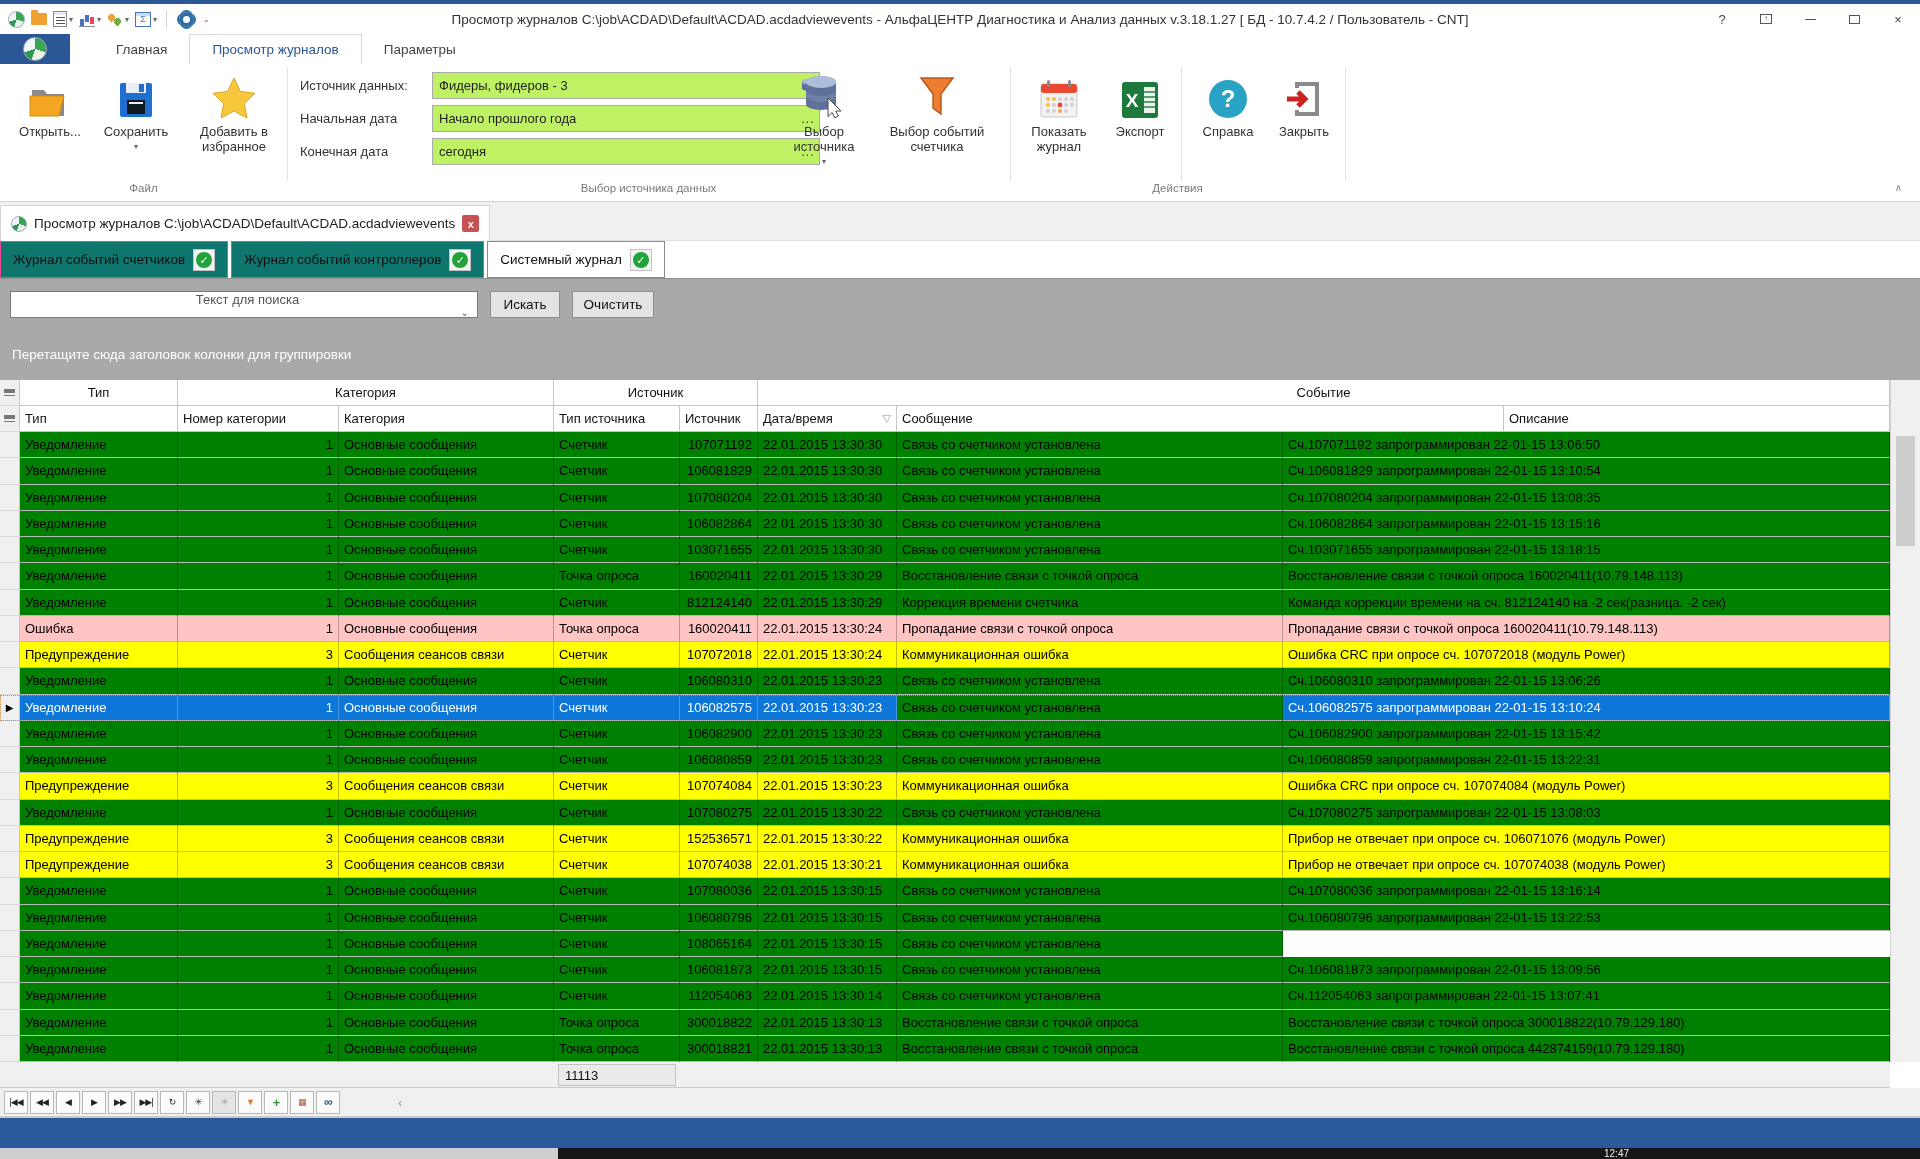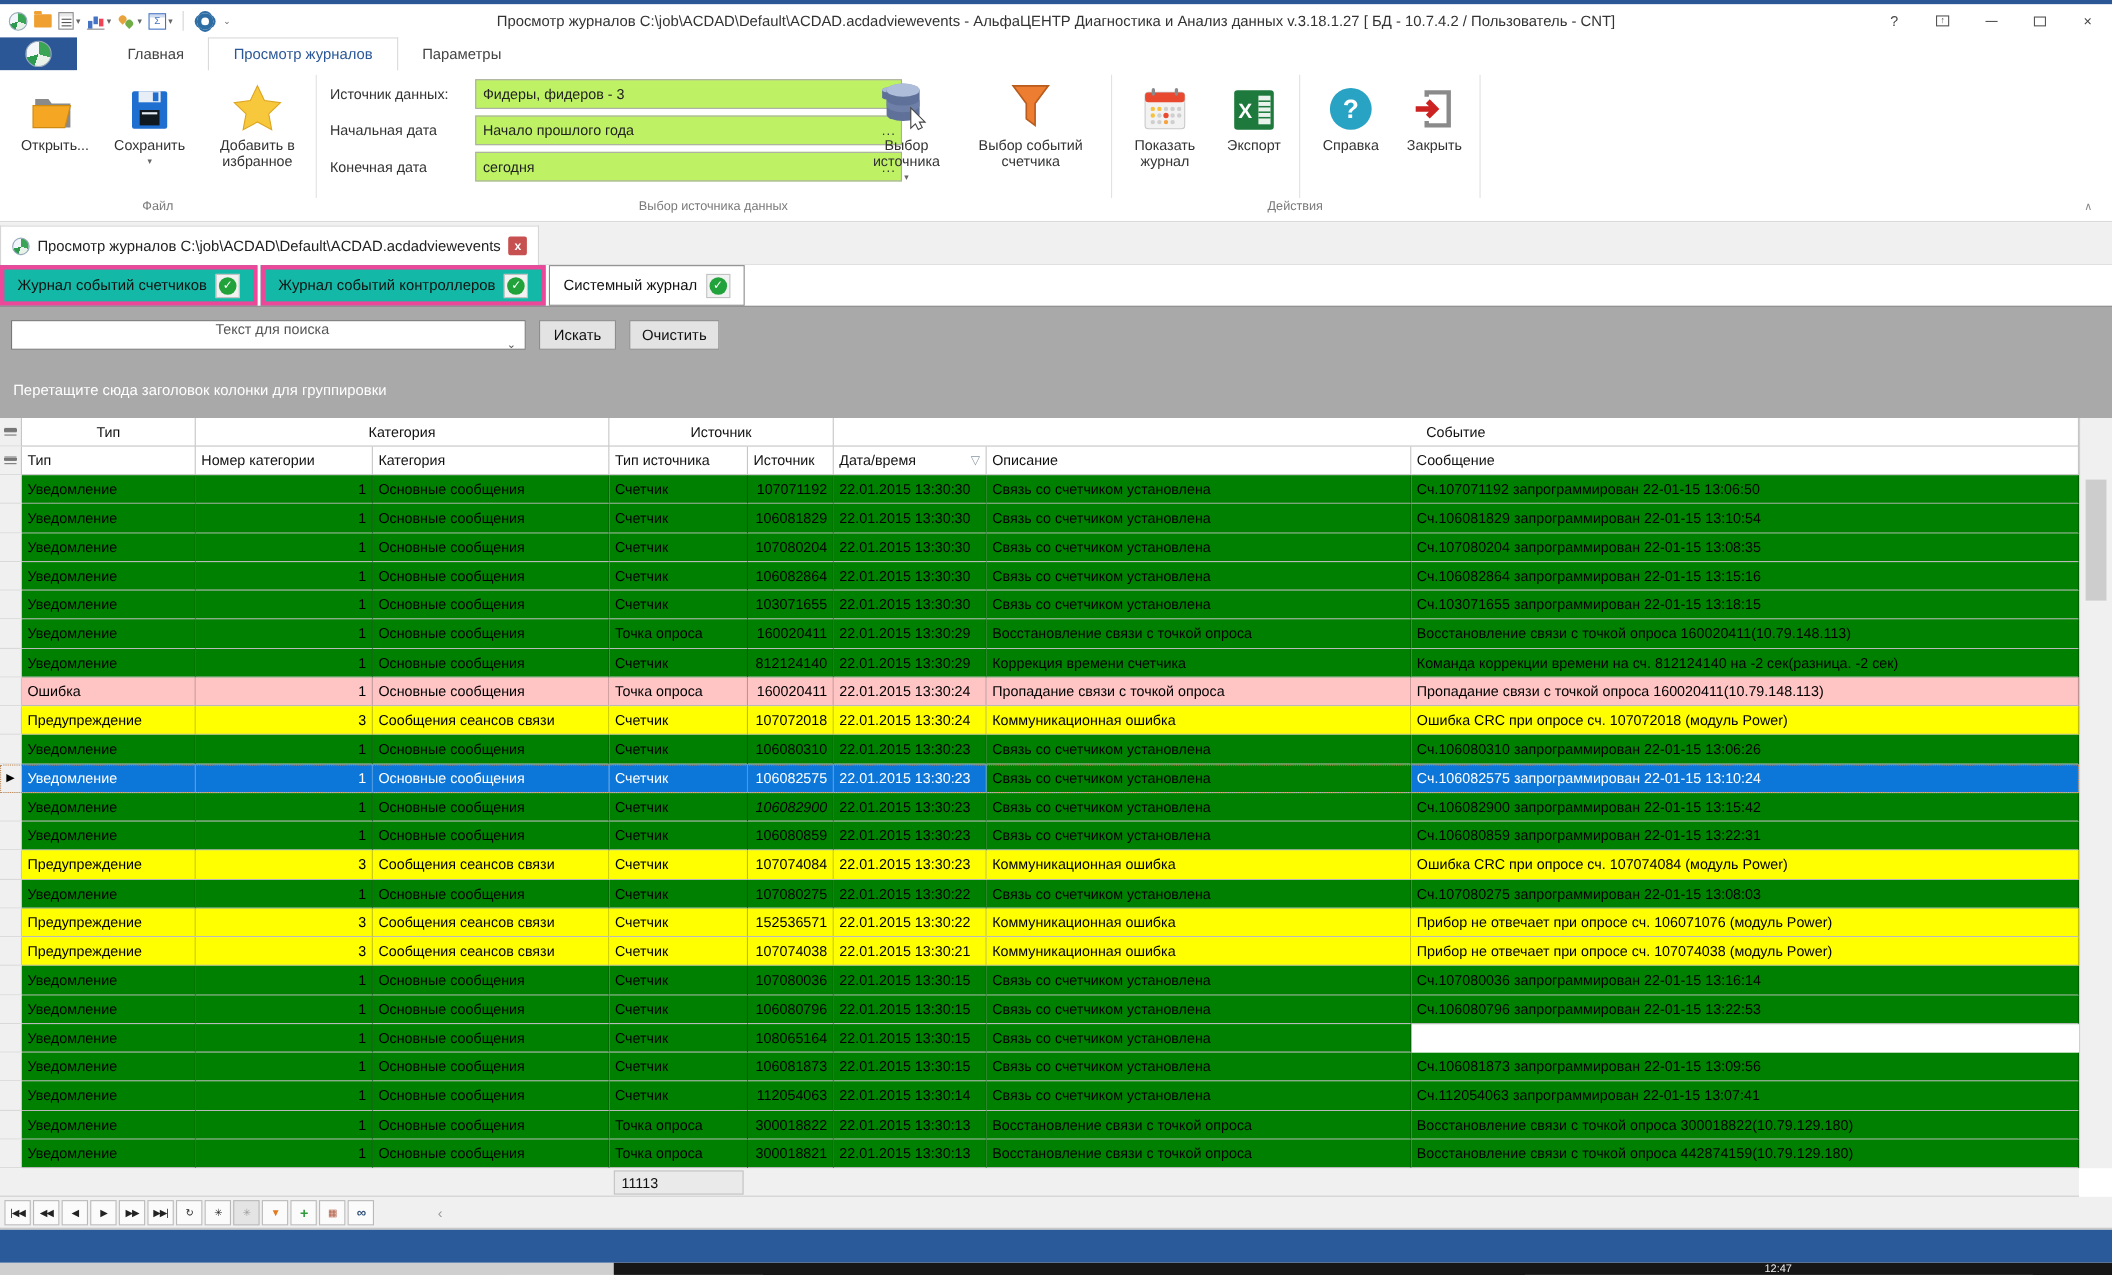--- a/index.html
+++ b/index.html
@@ -53,21 +53,21 @@
   .dots-btn { width:22px; height:23px; display:flex; align-items:center; justify-content:center; color:#333; font-size:12px; letter-spacing:1px; }
   .chevron-collapse { position:absolute; right:18px; top:118px; font-size:10px; color:#888; }
 
   
   .doctabs { position:absolute; left:0; top:202px; width:1920px; height:39px; background:#f0f0f0; border-bottom:1px solid #e0e0e0; }
   .doctab { position:absolute; left:0; top:3px; height:36px; background:#fff; border:1px solid #d6d6d6; border-bottom:none; display:flex; align-items:center; gap:7px; padding:0 10px; font-size:13.5px; color:#222; }
   .closebox { width:17px; height:17px; background:#c75050; color:#fff; font-size:11px; font-weight:bold; display:flex; align-items:center; justify-content:center; border-radius:2px; }
 
   
   .subtabs { position:absolute; left:0; top:241px; width:1920px; height:37px; background:#fff; display:flex; align-items:stretch; }
-  .subtab { display:flex; align-items:center; gap:8px; padding:0 12px; border:4px solid #ec4899; background:#14b8a6; font-size:13.5px; color:#111; margin-right:3px; }
+  .subtab { display:flex; align-items:center; gap:8px; padding:0 12px; border:1px solid #ec4899; background:#0f766e; font-size:13.5px; color:#111; margin-right:3px; }
   .subtab.active { background:#fff; border:1px solid #8a8a8a; }
   .checkwrap { width:22px; height:22px; border:1px solid #c2c2c2; background:#f2f2f2; display:flex; align-items:center; justify-content:center; }
   .checkcircle { width:16px; height:16px; border-radius:50%; background:#22a23a; color:#fff; font-size:11px; line-height:16px; text-align:center; }
 
   
   .graypanel { position:absolute; left:0; top:278px; width:1920px; height:102px; background:#a9a9a9; border-top:1px solid #8f8f8f; }
   .searchbox { position:absolute; left:10px; top:12px; width:468px; height:27px; background:#fff; border:1px solid #777; display:flex; align-items:center; font-size:13px; color:#555; padding-left:7px;flex-direction:column; }
   .searchbox .caret { margin-left:auto; padding-right:8px; color:#555; font-size:10px; }
   .graybtn { position:absolute; top:12px; height:27px; background:#e3e3e3; border:1px solid #8d8d8d; font-size:13.5px; color:#111; display:flex; align-items:center; justify-content:center; }
   .groupbar-text { position:absolute; left:12px; top:68px; color:#fff; font-size:13.5px; }
@@ -385,22 +385,22 @@
         </div>
       <div class="hdr-cell" style="width:158px">Тип</div>
       <div class="hdr-cell" style="width:161px">Номер категории</div>
       <div class="hdr-cell" style="width:215px">Категория</div>
       <div class="hdr-cell" style="width:126px">Тип источника</div>
       <div class="hdr-cell" style="width:78px">Источник</div>
       <div class="hdr-cell" style="width:139px">
           <span>Дата/время</span>
           <span class="filter-glyph">▽</span>
         </div>
+      <div class="hdr-cell" style="width:607px">Сообщение</div>
       <div class="hdr-cell" style="width:386px">Описание</div>
-      <div class="hdr-cell" style="width:607px">Сообщение</div>
     </div>
     <div class="rows">
         <div class="grow-row">
           <div class="gutter"></div>
           <div class="cell c-green" style="width: 158px;">Уведомление</div>
           <div class="cell num c-green" style="width: 161px;">1</div>
           <div class="cell c-green" style="width: 215px;">Основные сообщения</div>
           <div class="cell c-green" style="width: 126px;">Счетчик</div>
           <div class="cell num c-green" style="width: 78px;">107071192</div>
           <div class="cell c-green" style="width: 139px;">22.01.2015 13:30:30</div>
@@ -518,21 +518,21 @@
           <div class="cell c-sel" style="width: 139px;">22.01.2015 13:30:23</div>
           <div class="cell c-green" style="width: 386px;">Связь со счетчиком установлена</div>
           <div class="cell c-sel" style="width: 607px;">Сч.106082575  запрограммирован 22-01-15 13:10:24</div>
         </div>
         <div class="grow-row">
           <div class="gutter"></div>
           <div class="cell c-green" style="width: 158px;">Уведомление</div>
           <div class="cell num c-green" style="width: 161px;">1</div>
           <div class="cell c-green" style="width: 215px;">Основные сообщения</div>
           <div class="cell c-green" style="width: 126px;">Счетчик</div>
-          <div class="cell num c-green" style="width: 78px; font-style: italic;">106082900</div>
+          <div class="cell num c-green" style="width: 78px;">106082900</div>
           <div class="cell c-green" style="width: 139px;">22.01.2015 13:30:23</div>
           <div class="cell c-green" style="width: 386px;">Связь со счетчиком установлена</div>
           <div class="cell c-green" style="width: 607px;">Сч.106082900  запрограммирован 22-01-15 13:15:42</div>
         </div>
         <div class="grow-row">
           <div class="gutter"></div>
           <div class="cell c-green" style="width: 158px;">Уведомление</div>
           <div class="cell num c-green" style="width: 161px;">1</div>
           <div class="cell c-green" style="width: 215px;">Основные сообщения</div>
           <div class="cell c-green" style="width: 126px;">Счетчик</div>

